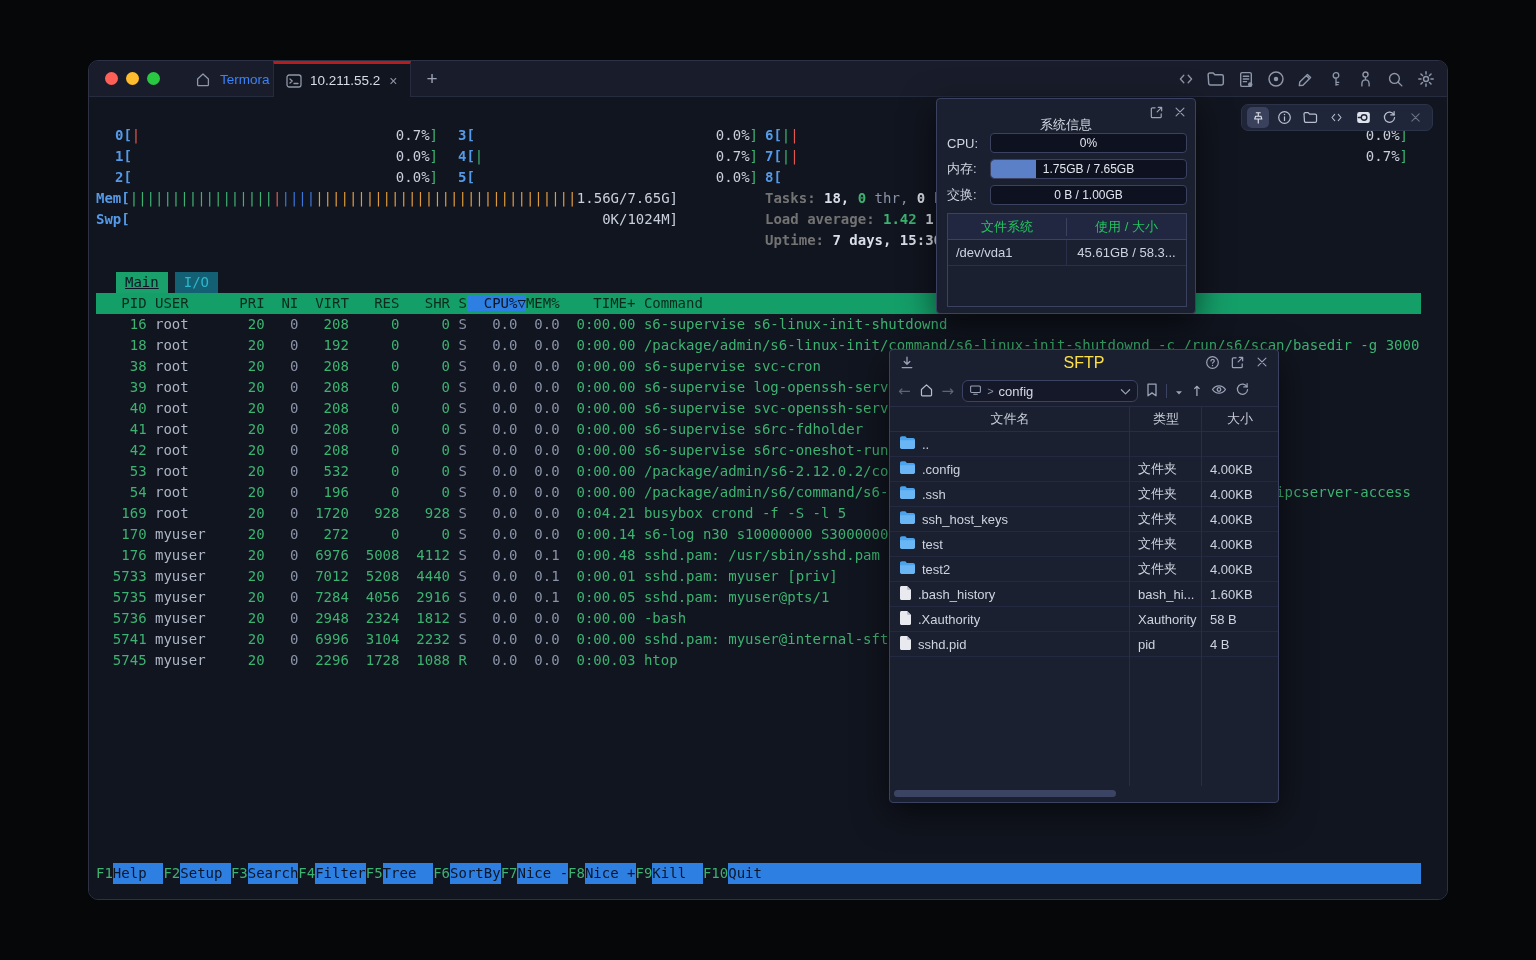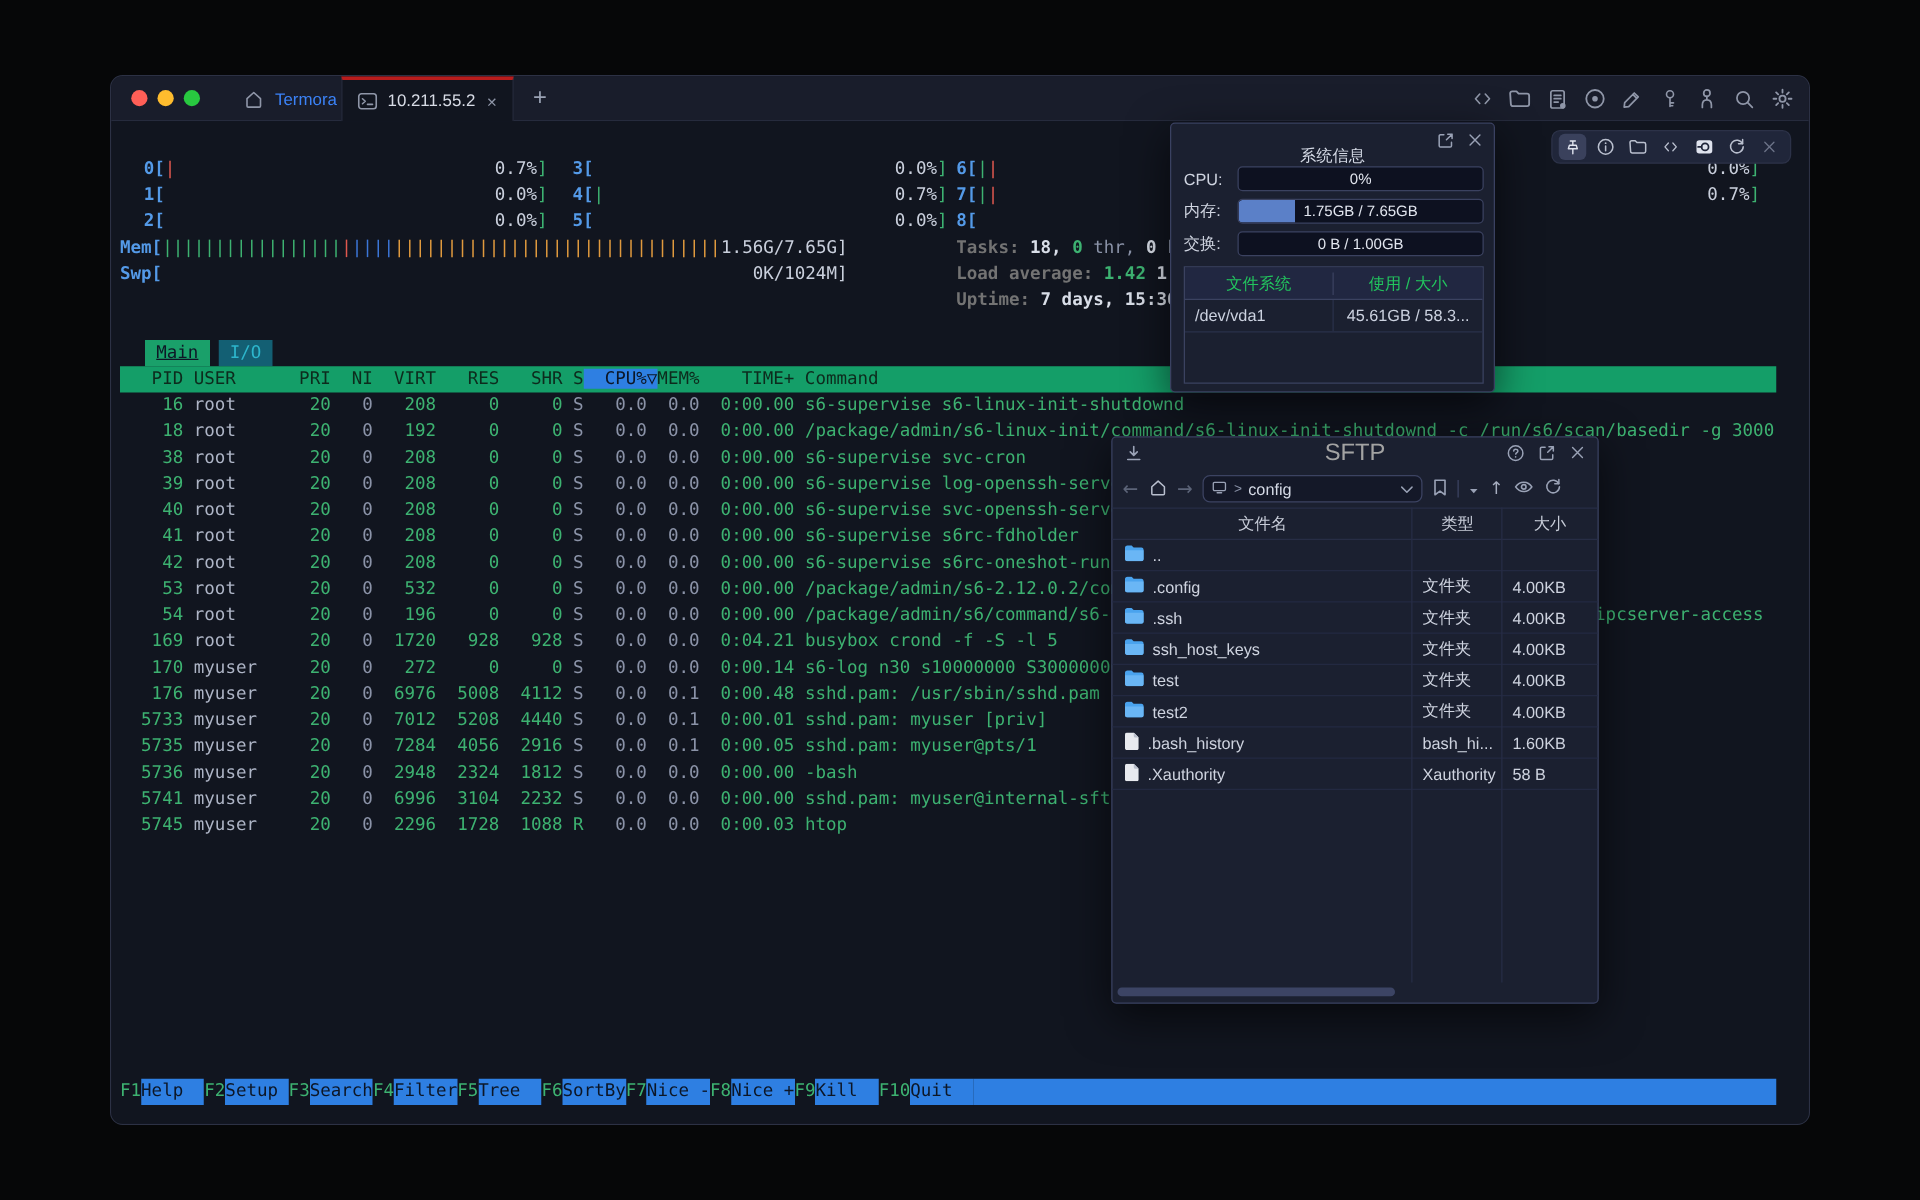--- a/index.html
+++ b/index.html
@@ -85,21 +85,21 @@
   .fs-hdr div:first-child { width:119px; border-right:1px solid #3b4260; }
   .fs-hdr div:last-child { flex:1; }
   .fs-row { display:flex; height:26px; align-items:center; border-bottom:1px solid #2a304a; }
   .fs-row div:first-child { width:119px; padding-left:8px; border-right:1px solid #2a304a; height:100%;
                             display:flex; align-items:center; }
   .fs-row div:last-child { flex:1; text-align:center; }
 
   
   .sftp { left:800px; top:288px; width:390px; height:454px; }
   .sftp-title { position:absolute; left:0; right:0; top:0; height:26px; display:flex; align-items:center;
-                justify-content:center; color:#a3a3a3; font-size:19px; }
+                justify-content:center; color:#fde047; font-size:16px; }
   .sftp-tl { position:absolute; left:9px; top:5px; }
   .sftp-hicons { position:absolute; right:9px; top:5px; display:flex; gap:10px; }
   .sftp-nav { position:absolute; left:0; right:0; top:26px; height:30px; display:flex; align-items:center;
               padding:0 8px; gap:8px; }
   .nav-arrow { color:#5c6478; font-size:15px; font-family:"DejaVu Sans", sans-serif; }
   .crumb { display:flex; align-items:center; gap:5px; width:176px; height:22px; background:#141828;
            border:1px solid #3c4362; border-radius:6px; padding:0 6px; color:#d5dae6; }
   .crumb .sep { color:#8b93a8; font-size:11px; }
   .crumb .chev { margin-left:auto; }
   .nav-sep { width:1px; height:14px; background:#3c4362; }
@@ -441,20 +441,31 @@
             <div class="fc-name">
               <span><svg width="11" height="14" viewBox="0 0 11 14">
                   <path d="M0 1.5C0 .7.7 0 1.5 0H7l4 4v8.5c0 .8-.7 1.5-1.5 1.5h-8C.7 14 0 13.3 0 12.5z" fill="#e8eaef"></path>
                   <path d="M7 0l4 4H8.2C7.5 4 7 3.5 7 2.8z" fill="#b9bfcc"></path>
                 </svg></span>
               <span>.Xauthority</span>
             </div>
             <div class="fc-type">Xauthority</div>
             <div class="fc-size">58 B</div>
           </div>
+          <div class="frow">
+            <div class="fc-name">
+              <span><svg width="11" height="14" viewBox="0 0 11 14">
+                  <path d="M0 1.5C0 .7.7 0 1.5 0H7l4 4v8.5c0 .8-.7 1.5-1.5 1.5h-8C.7 14 0 13.3 0 12.5z" fill="#e8eaef"></path>
+                  <path d="M7 0l4 4H8.2C7.5 4 7 3.5 7 2.8z" fill="#b9bfcc"></path>
+                </svg></span>
+              <span>sshd.pid</span>
+            </div>
+            <div class="fc-type">pid</div>
+            <div class="fc-size">4 B</div>
+          </div>
         </div>
       <div class="vline" style="left:239px"></div>
       <div class="vline" style="left:311px"></div>
     </div>
     <div class="hscroll"></div>
   </div>
 
   <div class="ftoolbar">
     <span class="fti active">
         <svg width="14" height="14" viewBox="0 0 16 16">

